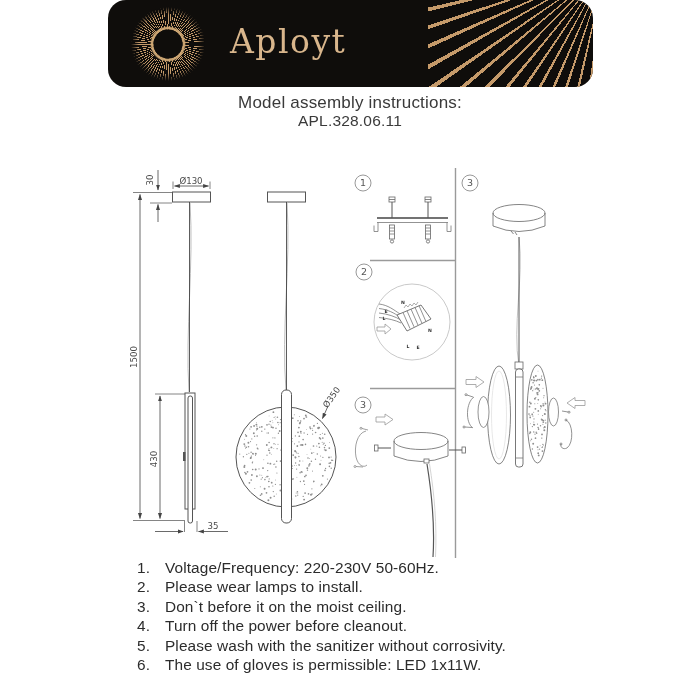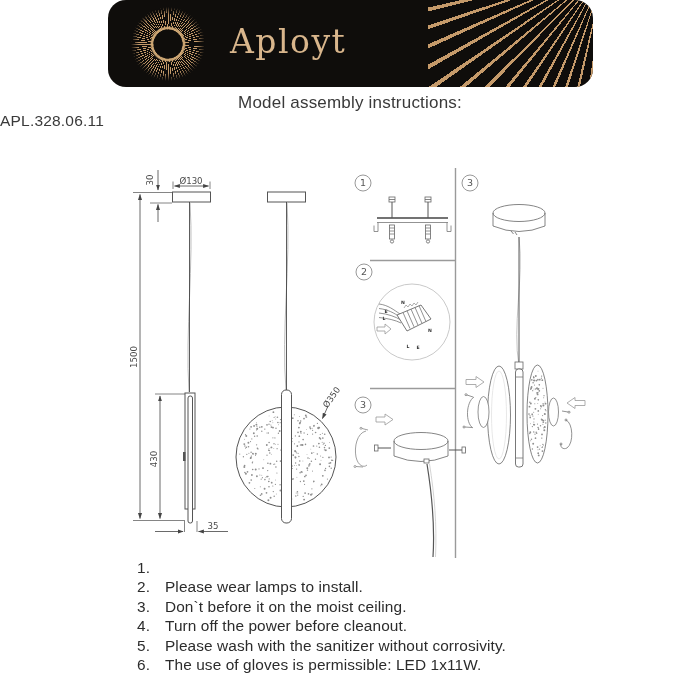--- a/index.html
+++ b/index.html
@@ -13,21 +13,21 @@
        radial-gradient(circle, rgba(15,13,11,0) 0 14px, rgba(210,170,118,.95) 15px 16.5px, rgba(15,13,11,0) 18px 29px, #0f0d0b 37px),
        repeating-conic-gradient(#c59a6a 0deg 1.4deg, rgba(15,13,11,0) 1.4deg 4.7deg);}
   .wordmark{position:absolute;left:122px;top:0;height:87px;line-height:84px;
      font-family:"DejaVu Serif","Liberation Serif",serif;font-size:33px;font-weight:400;
      color:#d9b68c;letter-spacing:1.5px;}
   .rays{position:absolute;right:0;top:0;width:165px;height:87px;
      background:repeating-conic-gradient(from 150deg at 108% -38%, #c59a6a 0deg 1.15deg, rgba(15,13,11,0) 1.15deg 5.3deg);}
   
   .title{position:absolute;top:93px;left:0;width:100%;text-align:center;
      font-size:17px;color:#3a3a3a;letter-spacing:.2px;}
-  .model{position:absolute;top:112px;left:0;width:100%;text-align:left;
+  .model{position:absolute;top:112px;left:0;width:100%;text-align:center;
      font-size:15.5px;color:#3a3a3a;letter-spacing:.2px;}
   
   svg.drawing{position:absolute;left:0;top:150px;}
   svg.drawing text{font-family:"DejaVu Sans","Liberation Sans",sans-serif;}
   .dim{font-size:8.6px;fill:#4a4a4a;}
   .badge-num{font-family:"DejaVu Serif","Liberation Serif",serif;font-size:9.5px;fill:#555;}
   .wlabel{font-size:4.6px;fill:#333;font-weight:bold;}
   
   .instructions{position:absolute;left:137px;top:558px;width:540px;}
   .instr-row{display:flex;font-size:15.4px;line-height:19.4px;color:#2c2c2c;letter-spacing:.1px;}
@@ -643,20 +643,21 @@
       <circle cx="566" cy="420" r="1"></circle>
         <circle cx="561" cy="444" r="1"></circle>
       <polygon points="466,379.5 476,379.5 476,376.5 484,382 476,387.5 476,384.5 466,384.5" fill="#fff" stroke="#999"></polygon>
       <polygon points="585,400.5 575,400.5 575,397.5 567,403 575,408.5 575,405.5 585,405.5" fill="#fff" stroke="#999"></polygon>
     </g>
   </svg>
 
   <div class="instructions">
     <div class="instr-row">
       <span class="instr-num">1.</span>
+      <span class="instr-text">Voltage/Frequency: 220-230V 50-60Hz.</span>
     </div>
     <div class="instr-row">
       <span class="instr-num">2.</span>
       <span class="instr-text">Please wear lamps to install.</span>
     </div>
     <div class="instr-row">
       <span class="instr-num">3.</span>
       <span class="instr-text">Don`t before it on the moist ceiling.</span>
     </div>
     <div class="instr-row">

